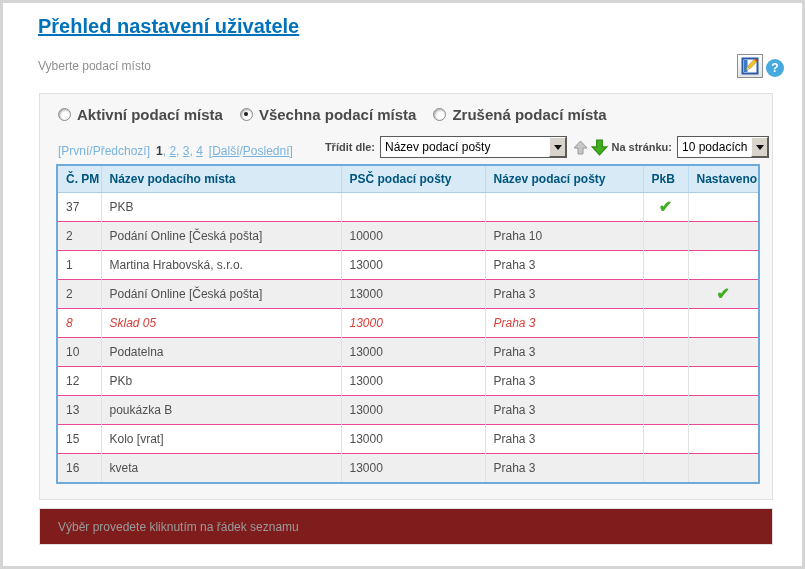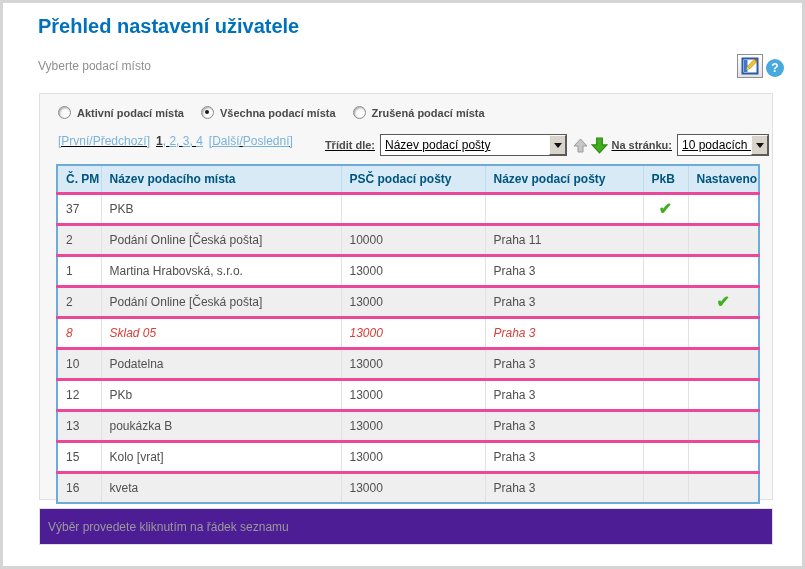--- a/index.html
+++ b/index.html
@@ -2,39 +2,39 @@
 <html><head>
 <meta charset="utf-8">
 <style>
   html,body{margin:0;padding:0;}
   body{
     width:805px;height:569px;position:relative;background:#fff;
     font-family:"Liberation Sans", sans-serif;overflow:hidden;
   }
   .window{position:absolute;inset:0;border:3px solid #d5d5d5;box-sizing:border-box;}
 
-  .page-title{position:absolute;left:35px;top:12px;margin:0;font-size:20px;font-weight:bold;color:#0072bc;}
+  .page-title{position:absolute;left:35px;top:12px;margin:0;font-size:20px;font-weight:bold;color:#0072bc;text-decoration:underline;}
   .page-subtitle{position:absolute;left:35px;top:56px;font-size:12px;color:#8f8f8f;}
 
   .tools{position:absolute;top:51px;right:18px;display:flex;align-items:flex-start;gap:3px;}
   .icon-btn{width:26px;height:24px;border:1px solid #8f8f8f;background:linear-gradient(#ffffff,#e2e2e2);
     display:flex;align-items:center;justify-content:center;box-sizing:border-box;cursor:pointer;}
   .help-btn{width:18px;height:18px;margin-top:5px;border-radius:50%;background:#47a9dd;color:#fff;
     font-size:12px;font-weight:bold;display:flex;align-items:center;justify-content:center;cursor:pointer;}
 
   .panel{position:absolute;left:36px;top:90px;width:734px;height:407px;background:#f7f7f7;
     border:1px solid #e0e0e0;box-sizing:border-box;}
 
   .radio-row{position:absolute;left:18px;top:12px;display:flex;gap:17px;align-items:center;}
-  .radio-item{display:flex;align-items:center;gap:6px;font-size:11px;font-weight:bold;color:#4a4a4a;cursor:pointer;}
+  .radio-item{display:flex;align-items:center;gap:6px;font-size:15px;font-weight:bold;color:#4a4a4a;cursor:pointer;}
   .radio-dot{width:11px;height:11px;border-radius:50%;background:#fdfdfd;border:1px solid #8a8a8a;
     box-shadow:inset 1px 1px 2px rgba(0,0,0,.35);position:relative;flex:none;}
   .radio-dot.checked::after{content:'';position:absolute;left:3px;top:3px;width:4px;height:4px;border-radius:50%;background:#1a1a1a;}
 
-  .toolbar{position:absolute;left:18px;right:3px;top:40px;height:24px;display:flex;align-items:flex-start;text-decoration:underline;}
+  .toolbar{position:absolute;left:18px;right:3px;top:40px;height:24px;display:flex;align-items:flex-end;}
   .pagination{font-size:12px;color:#79b3dc;display:flex;align-items:center;white-space:pre;}
   .pagination .first-prev{margin-right:6px;}
   .page-num{color:#79b3dc;text-decoration:underline;cursor:pointer;}
   .page-num.current{color:#3d3d3d;font-weight:bold;text-decoration:none;cursor:default;}
   .sep{color:#79b3dc;}
   .bracket{color:#79b3dc;}
   .plink{color:#79b3dc;text-decoration:underline;cursor:pointer;}
   .slash{color:#79b3dc;}
 
   .sort-group{display:flex;align-items:center;margin-left:32px;}
@@ -48,31 +48,31 @@
   .select.wide{width:187px;}
   .select.small{width:92px;}
   .arrow-btn{margin-left:6px;display:flex;align-items:center;cursor:pointer;}
   .pagesize-group{margin-left:auto;display:flex;align-items:center;}
 
   table.grid{position:absolute;left:16px;top:70px;width:702px;border-collapse:collapse;table-layout:fixed;
     font-size:12px;color:#4f4f4f;background:#fff;border:2px solid #6cabdb;}
   table.grid thead th{background:#d7eaf6;color:#00557e;font-size:12px;text-align:left;font-weight:bold;
     height:26px;padding:0 0 0 8px;border-right:1px solid #bcdcf0;border-bottom:1px solid #a7cde8;white-space:nowrap;overflow:hidden;}
   table.grid thead th:last-child{border-right:none;}
-  table.grid tbody td{height:28px;padding:0 0 0 8px;border-right:1px solid #e2e2e2;border-top:3px solid #ec4899;
+  table.grid tbody td{height:28px;padding:0 0 0 8px;border-right:1px solid #e2e2e2;border-top:1px solid #ec4899;
     white-space:nowrap;overflow:hidden;}
   table.grid tbody td:last-child{border-right:none;}
   table.grid tbody tr{background:#fff;cursor:pointer;}
   table.grid tbody tr:nth-child(even){background:#efefef;}
   table.grid tbody tr.cancelled{color:#d8403a;font-style:italic;}
   table.grid td.center{text-align:center;padding:0;}
   .check{color:#3fae1f;font-size:16px;font-weight:bold;line-height:1;}
 
-  .footer-box{position:absolute;left:36px;top:505px;width:734px;height:37px;background:#4c1d95;
-    border:1px solid #e0e0e0;box-sizing:border-box;display:flex;align-items:center;padding-left:8px;
+  .footer-box{position:absolute;left:36px;top:505px;width:734px;height:37px;background:#7f1d1d;
+    border:1px solid #e0e0e0;box-sizing:border-box;display:flex;align-items:center;padding-left:18px;
     font-size:12px;color:#9a9a9a;}
 </style>
 </head>
 <body>
 
 <div class="window">
 
   <h1 class="page-title">Přehled nastavení uživatele</h1>
   <div class="page-subtitle">Vyberte podací místo</div>
 
@@ -175,21 +175,21 @@
             <td>PKB</td>
             <td></td>
             <td></td>
             <td class="center"><span class="check">✔</span></td>
             <td class="center"></td>
           </tr>
           <tr>
             <td>2</td>
             <td>Podání Online [Česká pošta]</td>
             <td>10000</td>
-            <td>Praha 11</td>
+            <td>Praha 10</td>
             <td class="center"></td>
             <td class="center"></td>
           </tr>
           <tr>
             <td>1</td>
             <td>Martina Hrabovská, s.r.o.</td>
             <td>13000</td>
             <td>Praha 3</td>
             <td class="center"></td>
             <td class="center"></td>

